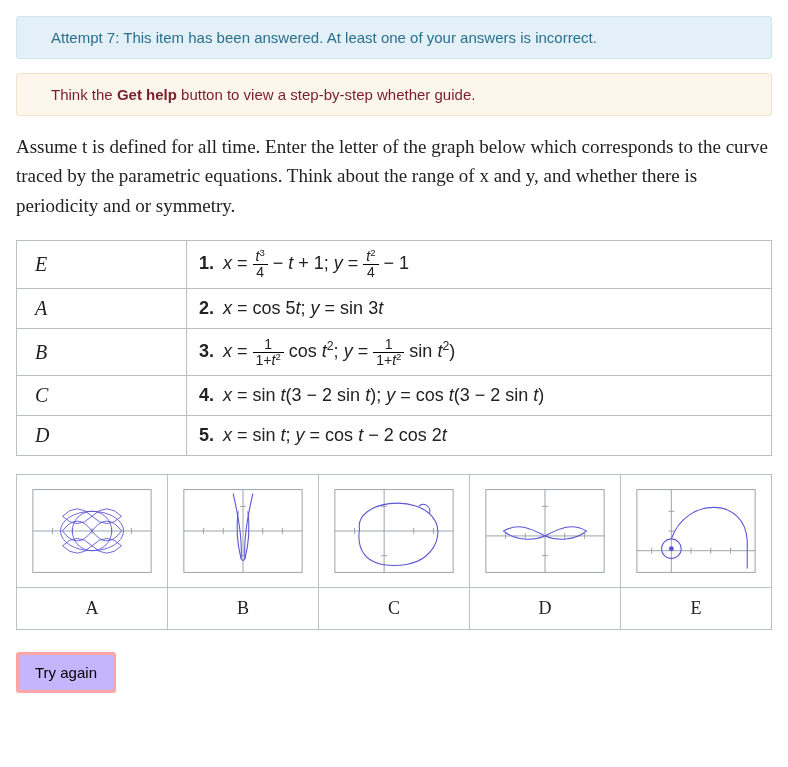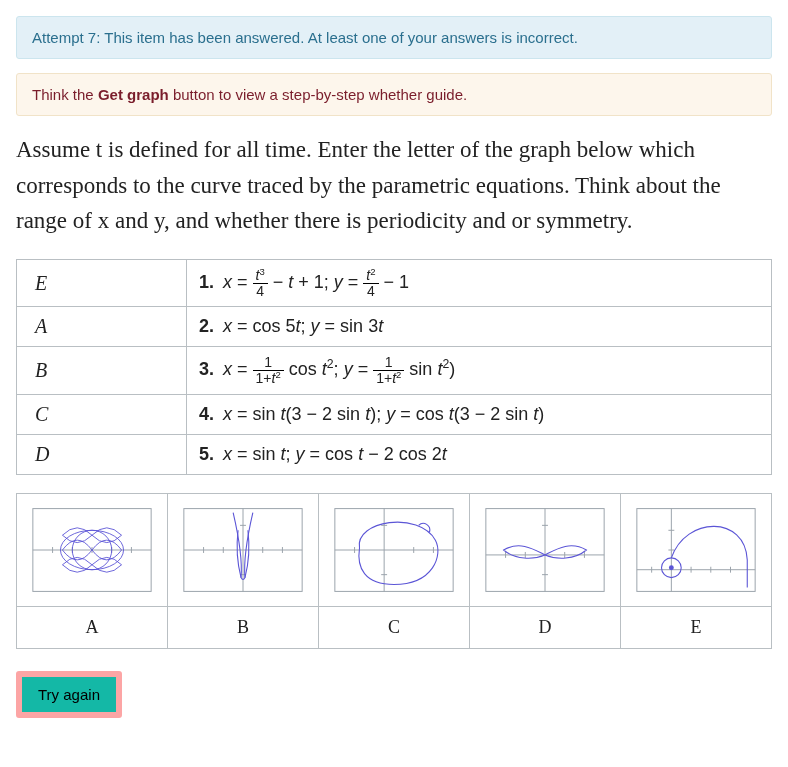--- a/index.html
+++ b/index.html
@@ -6,41 +6,41 @@
   body {
     font-family: Georgia, 'Times New Roman', serif;
     font-size: 18px;
     color: #222;
     margin: 0;
     padding: 16px;
     width: 788px;
     background: #fff;
   }
   .alert {
-    padding: 12px 15px;
+    padding: 12px 34px;
     border-radius: 3px;
     margin-bottom: 14px;
     font-family: -apple-system, 'Segoe UI', Arial, sans-serif;
     font-size: 15px;
   }
   .alert-info {
     background: #e3f0f7;
     border: 1px solid #cce5ee;
     color: #2a6f8e;
   }
   .alert-warn {
     background: #fdf6ec;
     border: 1px solid #f1e3c8;
     color: #7a1d2b;
   }
   .alert-warn b { font-weight: 700; }
   .question {
     margin: 16px 0 20px 0;
     line-height: 1.55;
-    font-size: 23px;
+    font-size: 19px;
   }
   table.answer-table {
     border-collapse: collapse;
     width: 100%;
     margin-bottom: 18px;
   }
   table.answer-table td {
     border: 1px solid #b9bfc3;
     padding: 8px 12px;
     vertical-align: middle;
@@ -79,35 +79,35 @@
     vertical-align: middle;
   }
   table.graph-table td.label { font-size: 18px; padding: 10px 0; }
   .graph-box { width: 100%; height: 100px; position: relative; }
   .graph-box svg { width: 100%; height: 100%; }
 
   .btn {
     font-family: -apple-system, 'Segoe UI', Arial, sans-serif;
     font-size: 15px;
     padding: 9px 16px;
-    background: #14b8a6;
-    border: 6px solid #fca5a5;
+    background: #c4b5fd;
+    border: 3px solid #fca5a5;
     border-radius: 3px;
     cursor: pointer;
   }
 </style>
 </head>
 <body>
 
 
 
 <div class="alert alert-info">Attempt 7: This item has been answered. At least one of your answers is incorrect.</div>
 
 <div class="alert alert-warn">
-  <span>Think the </span><b>Get graph</b><span> button to view a step-by-step whether guide.</span>
+  <span>Think the </span><b>Get help</b><span> button to view a step-by-step whether guide.</span>
 </div>
 
 <div class="question">Assume t is defined for all time. Enter the letter of the graph below which corresponds to the curve traced by the parametric equations. Think about the range of x and y, and whether there is periodicity and or symmetry.</div>
 
 <table class="answer-table">
   <tbody id="answer-rows">
       <tr>
         <td class="input-cell">E</td>
         <td><span class="eq"><span class="num">1.</span> <i>x</i> = <span class="frac"><span class="top"><i>t</i><sup>3</sup></span><span class="bot">4</span></span> − <i>t</i> + 1; <i>y</i> = <span class="frac"><span class="top"><i>t</i><sup>2</sup></span><span class="bot">4</span></span> − 1</span></td>
       </tr>

